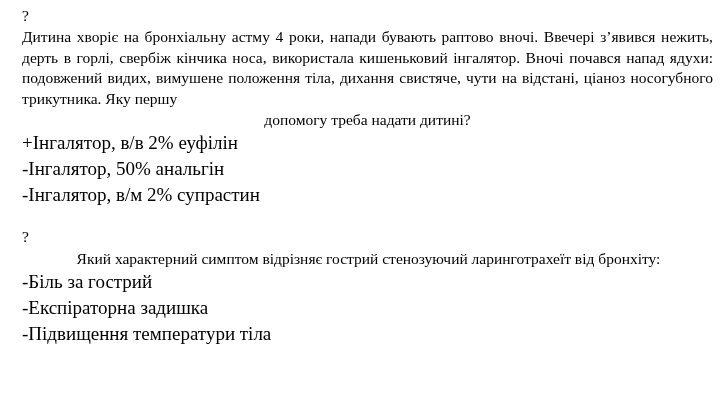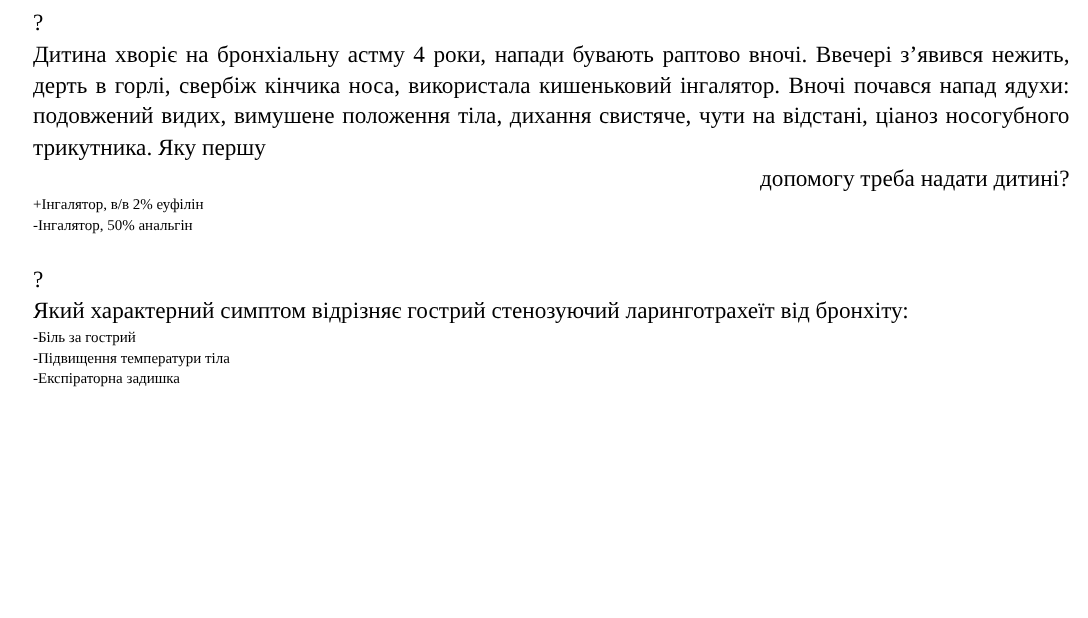--- a/index.html
+++ b/index.html
@@ -28,52 +28,54 @@
   .q-body {
     font-size: 15.5px;
     line-height: 1.33;
     text-align: justify;
     text-justify: inter-word;
     margin: 0;
     padding-right: 2px;
   }
   .q-body .final-line {
     display: block;
-    text-align: right;
+    text-align: center;
   }
   .answer {
-    font-size: 10px;
+    font-size: 19px;
     line-height: 1.355;
     margin: 0;
     white-space: pre;
   }
   .gap {
     height: 20px;
   }
   .block2-title {
     font-size: 15.5px;
     line-height: 1.33;
     margin: 0;
+    text-align: center;
   }
 </style>
 </head>
 <body>
 
 <div class="page">
 
   <div>
     <div class="q-marker">?</div>
     <p class="q-body"><span>Дитина хворіє на бронхіальну астму 4 роки, напади бувають раптово вночі. Ввечері з’явився нежить, дерть в горлі, свербіж кінчика носа, використала кишеньковий інгалятор. Вночі почався напад ядухи: подовжений видих, вимушене положення тіла, дихання свистяче, чути на відстані, ціаноз носогубного трикутника. Яку першу</span><span class="final-line">допомогу треба надати  дитині?</span></p>
     <div class="answer">+Інгалятор, в/в 2% еуфілін</div>
     <div class="answer">-Інгалятор, 50% анальгін</div>
+    <div class="answer">-Інгалятор, в/м 2% супрастин</div>
   </div>
 
   <div class="gap"></div>
 
   <div>
     <div class="q-marker">?</div>
     <p class="block2-title">Який характерний симптом відрізняє гострий стенозуючий ларинготрахеїт від бронхіту:</p>
     <div class="answer">-Біль за гострий</div>
+    <div class="answer">-Експіраторна задишка</div>
     <div class="answer">-Підвищення температури тіла</div>
-    <div class="answer">-Експіраторна задишка</div>
   </div>
 
 </div>
 
 </body></html>

